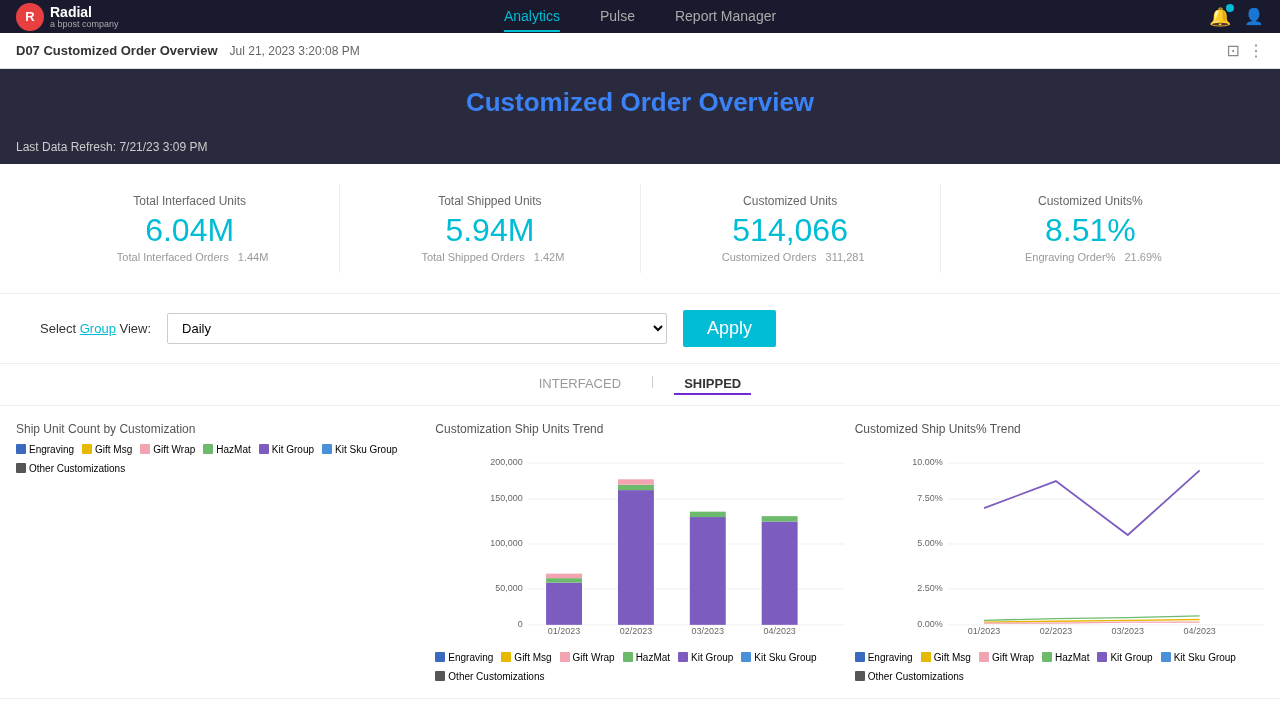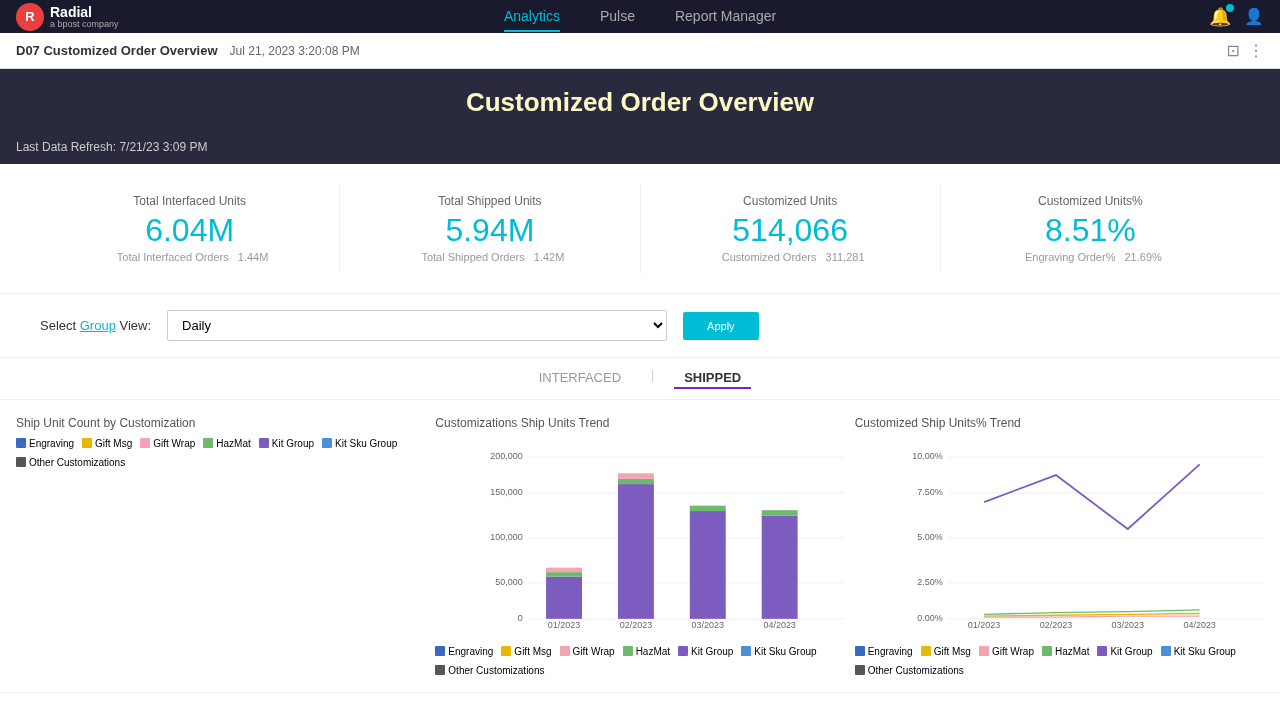--- a/index.html
+++ b/index.html
@@ -60,21 +60,21 @@
     .sub-header-date { font-size: 12px; color: #666; }
     .sub-header-actions { display: flex; gap: 8px; }
     .sub-icon { color: #888; cursor: pointer; font-size: 16px; }
 
     
     .page-title-bar {
       background: #2a2a3e;
       text-align: center;
       padding: 18px;
     }
-    .page-title-bar h1 { color: #fef9c3; font-size: 26px; font-weight: bold; }
+    .page-title-bar h1 { color: #3b82f6; font-size: 26px; font-weight: bold; }
 
     
     .data-refresh {
       background: #2a2a3e;
       padding: 4px 16px 10px;
     }
     .data-refresh span { color: #ccc; font-size: 12px; }
 
     
     .kpi-section {
@@ -107,21 +107,21 @@
     }
     .period-label { font-size: 13px; color: #333; }
     .period-label em { font-style: normal; color: #00bcd4; text-decoration: underline; }
     .period-select {
       flex: 1; max-width: 500px;
       padding: 6px 10px; border: 1px solid #ccc; border-radius: 2px;
       font-size: 13px; background: white; cursor: pointer;
     }
     .apply-btn {
       background: #00bcd4; color: white; border: none;
-      padding: 8px 24px; border-radius: 2px; cursor: pointer; font-size: 11px;
+      padding: 8px 24px; border-radius: 2px; cursor: pointer; font-size: 18px;
     }
 
     
     .tab-section {
       background: white;
       text-align: center;
       padding: 10px;
       border-bottom: 1px solid #eee;
     }
     .tab-items { display: inline-flex; gap: 20px; }
@@ -300,21 +300,21 @@
         <span>Kit Sku Group</span>
       </div>
       <div class="legend-item">
         <div class="legend-dot" style="background:#555"></div>
         <span>Other Customizations</span>
       </div>
     </div>
   </div>
 
   <div class="chart-panel">
-    <div class="chart-title">Customizations Ship Units Trend</div>
+    <div class="chart-title">Customization Ship Units Trend</div>
     <div class="bar-chart-area">
       <svg viewBox="0 0 400 200" width="100%" height="200">
 
         <text x="42" y="12" class="axis-label" text-anchor="end">200,000</text>
         <text x="42" y="52" class="axis-label" text-anchor="end">150,000</text>
         <text x="42" y="102" class="axis-label" text-anchor="end">100,000</text>
         <text x="42" y="152" class="axis-label" text-anchor="end">50,000</text>
         <text x="42" y="192" class="axis-label" text-anchor="end">0</text>
 
         <line x1="48" y1="10" x2="400" y2="10" stroke="#eee" stroke-width="1"></line>

